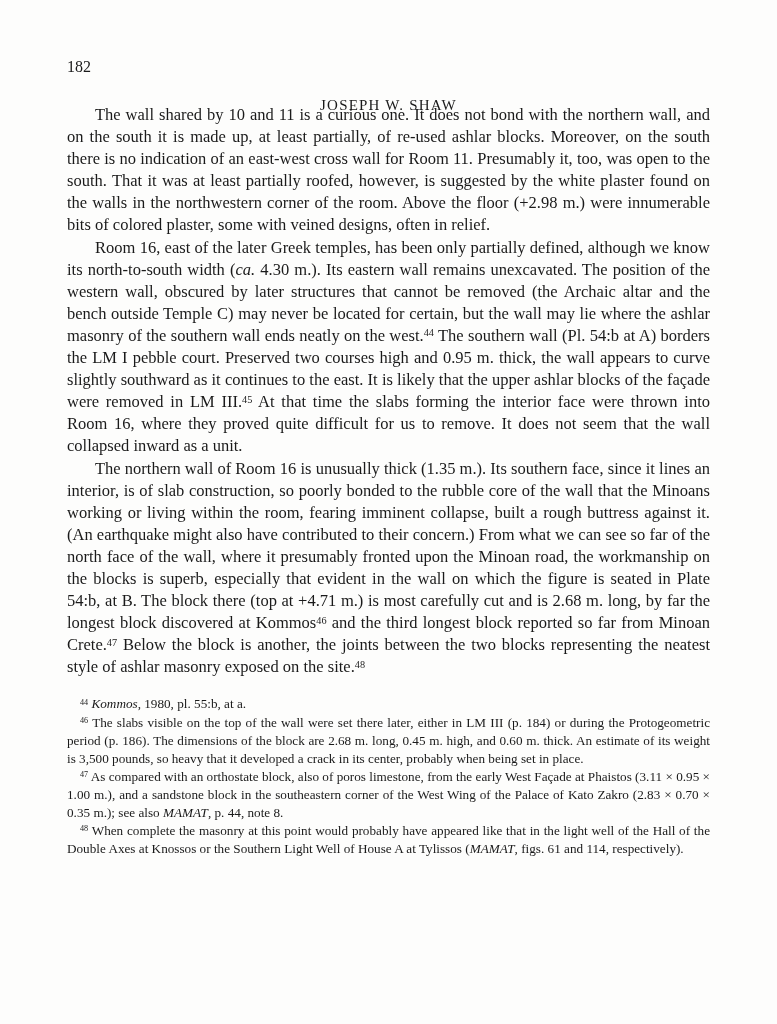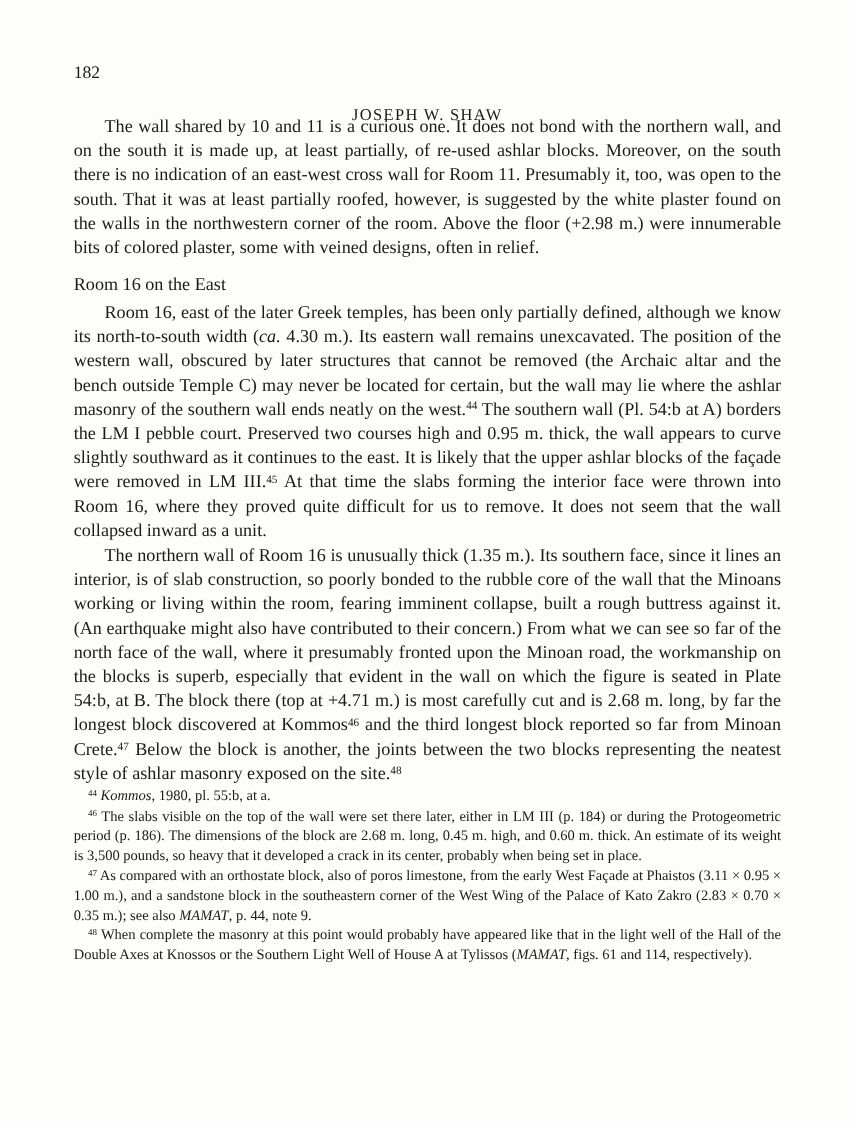--- a/index.html
+++ b/index.html
@@ -48,20 +48,21 @@
     font-weight: normal;
   }
   sup {
     font-size: 0.62em;
     line-height: 0;
     vertical-align: baseline;
     position: relative;
     top: -0.45em;
   }
   .footnotes {
+    margin-top: 17px;
   }
   .footnote {
     margin: 0;
     font-size: 13.2px;
     line-height: 18.1px;
     text-align: justify;
     text-justify: inter-word;
     text-indent: 13px;
   }
 </style>
@@ -70,25 +71,24 @@
 
 <div class="page">
 
   <header class="page-header">
     <span class="page-num">182</span>
     <span class="running-head">JOSEPH W. SHAW</span>
   </header>
 
   <main class="article-body">
     <p class="para indent"><span>The wall shared by 10 and 11 is a curious one. It does not bond with the northern wall, and on the south it is made up, at least partially, of re-used ashlar blocks. Moreover, on the south there is no indication of an east-west cross wall for Room 11. Presumably it, too, was open to the south. That it was at least partially roofed, however, is suggested by the white plaster found on the walls in the northwestern corner of the room. Above the floor (+2.98 m.) were innumerable bits of colored plaster, some with veined designs, often in relief.</span></p>
-    <h2 class="section-heading">Room 16 on the East</h2>
     <p class="para indent"><span>Room 16, east of the later Greek temples, has been only partially defined, although we know its north-to-south width (</span><i>ca.</i><span> 4.30 m.). Its eastern wall remains unexcavated. The position of the western wall, obscured by later structures that cannot be removed (the Archaic altar and the bench outside Temple C) may never be located for certain, but the wall may lie where the ashlar masonry of the southern wall ends neatly on the west.</span><sup>44</sup><span> The southern wall (Pl. 54:b at A) borders the LM I pebble court. Preserved two courses high and 0.95 m. thick, the wall appears to curve slightly southward as it continues to the east. It is likely that the upper ashlar blocks of the façade were removed in LM III.</span><sup>45</sup><span> At that time the slabs forming the interior face were thrown into Room 16, where they proved quite difficult for us to remove. It does not seem that the wall collapsed inward as a unit.</span></p>
     <p class="para indent"><span>The northern wall of Room 16 is unusually thick (1.35 m.). Its southern face, since it lines an interior, is of slab construction, so poorly bonded to the rubble core of the wall that the Minoans working or living within the room, fearing imminent collapse, built a rough buttress against it. (An earthquake might also have contributed to their concern.) From what we can see so far of the north face of the wall, where it presumably fronted upon the Minoan road, the workmanship on the blocks is superb, especially that evident in the wall on which the figure is seated in Plate 54:b, at B. The block there (top at +4.71 m.) is most carefully cut and is 2.68 m. long, by far the longest block discovered at Kommos</span><sup>46</sup><span> and the third longest block reported so far from Minoan Crete.</span><sup>47</sup><span> Below the block is another, the joints between the two blocks representing the neatest style of ashlar masonry exposed on the site.</span><sup>48</sup></p>
   </main>
 
   <section class="footnotes">
     <p class="footnote"><sup>44</sup><span> </span><i>Kommos</i><span>, 1980, pl. 55:b, at a.</span></p>
     <p class="footnote"><sup>46</sup><span> The slabs visible on the top of the wall were set there later, either in LM III (p. 184) or during the Protogeometric period (p. 186). The dimensions of the block are 2.68 m. long, 0.45 m. high, and 0.60 m. thick. An estimate of its weight is 3,500 pounds, so heavy that it developed a crack in its center, probably when being set in place.</span></p>
-    <p class="footnote"><sup>47</sup><span> As compared with an orthostate block, also of poros limestone, from the early West Façade at Phaistos (3.11 × 0.95 × 1.00 m.), and a sandstone block in the southeastern corner of the West Wing of the Palace of Kato Zakro (2.83 × 0.70 × 0.35 m.); see also </span><i>MAMAT</i><span>, p. 44, note 9.</span></p>
+    <p class="footnote"><sup>47</sup><span> As compared with an orthostate block, also of poros limestone, from the early West Façade at Phaistos (3.11 × 0.95 × 1.00 m.), and a sandstone block in the southeastern corner of the West Wing of the Palace of Kato Zakro (2.83 × 0.70 × 0.35 m.); see also </span><i>MAMAT</i><span>, p. 44, note 8.</span></p>
     <p class="footnote"><sup>48</sup><span> When complete the masonry at this point would probably have appeared like that in the light well of the Hall of the Double Axes at Knossos or the Southern Light Well of House A at Tylissos (</span><i>MAMAT</i><span>, figs. 61 and 114, respectively).</span></p>
   </section>
 
 </div>
 
 </body></html>

